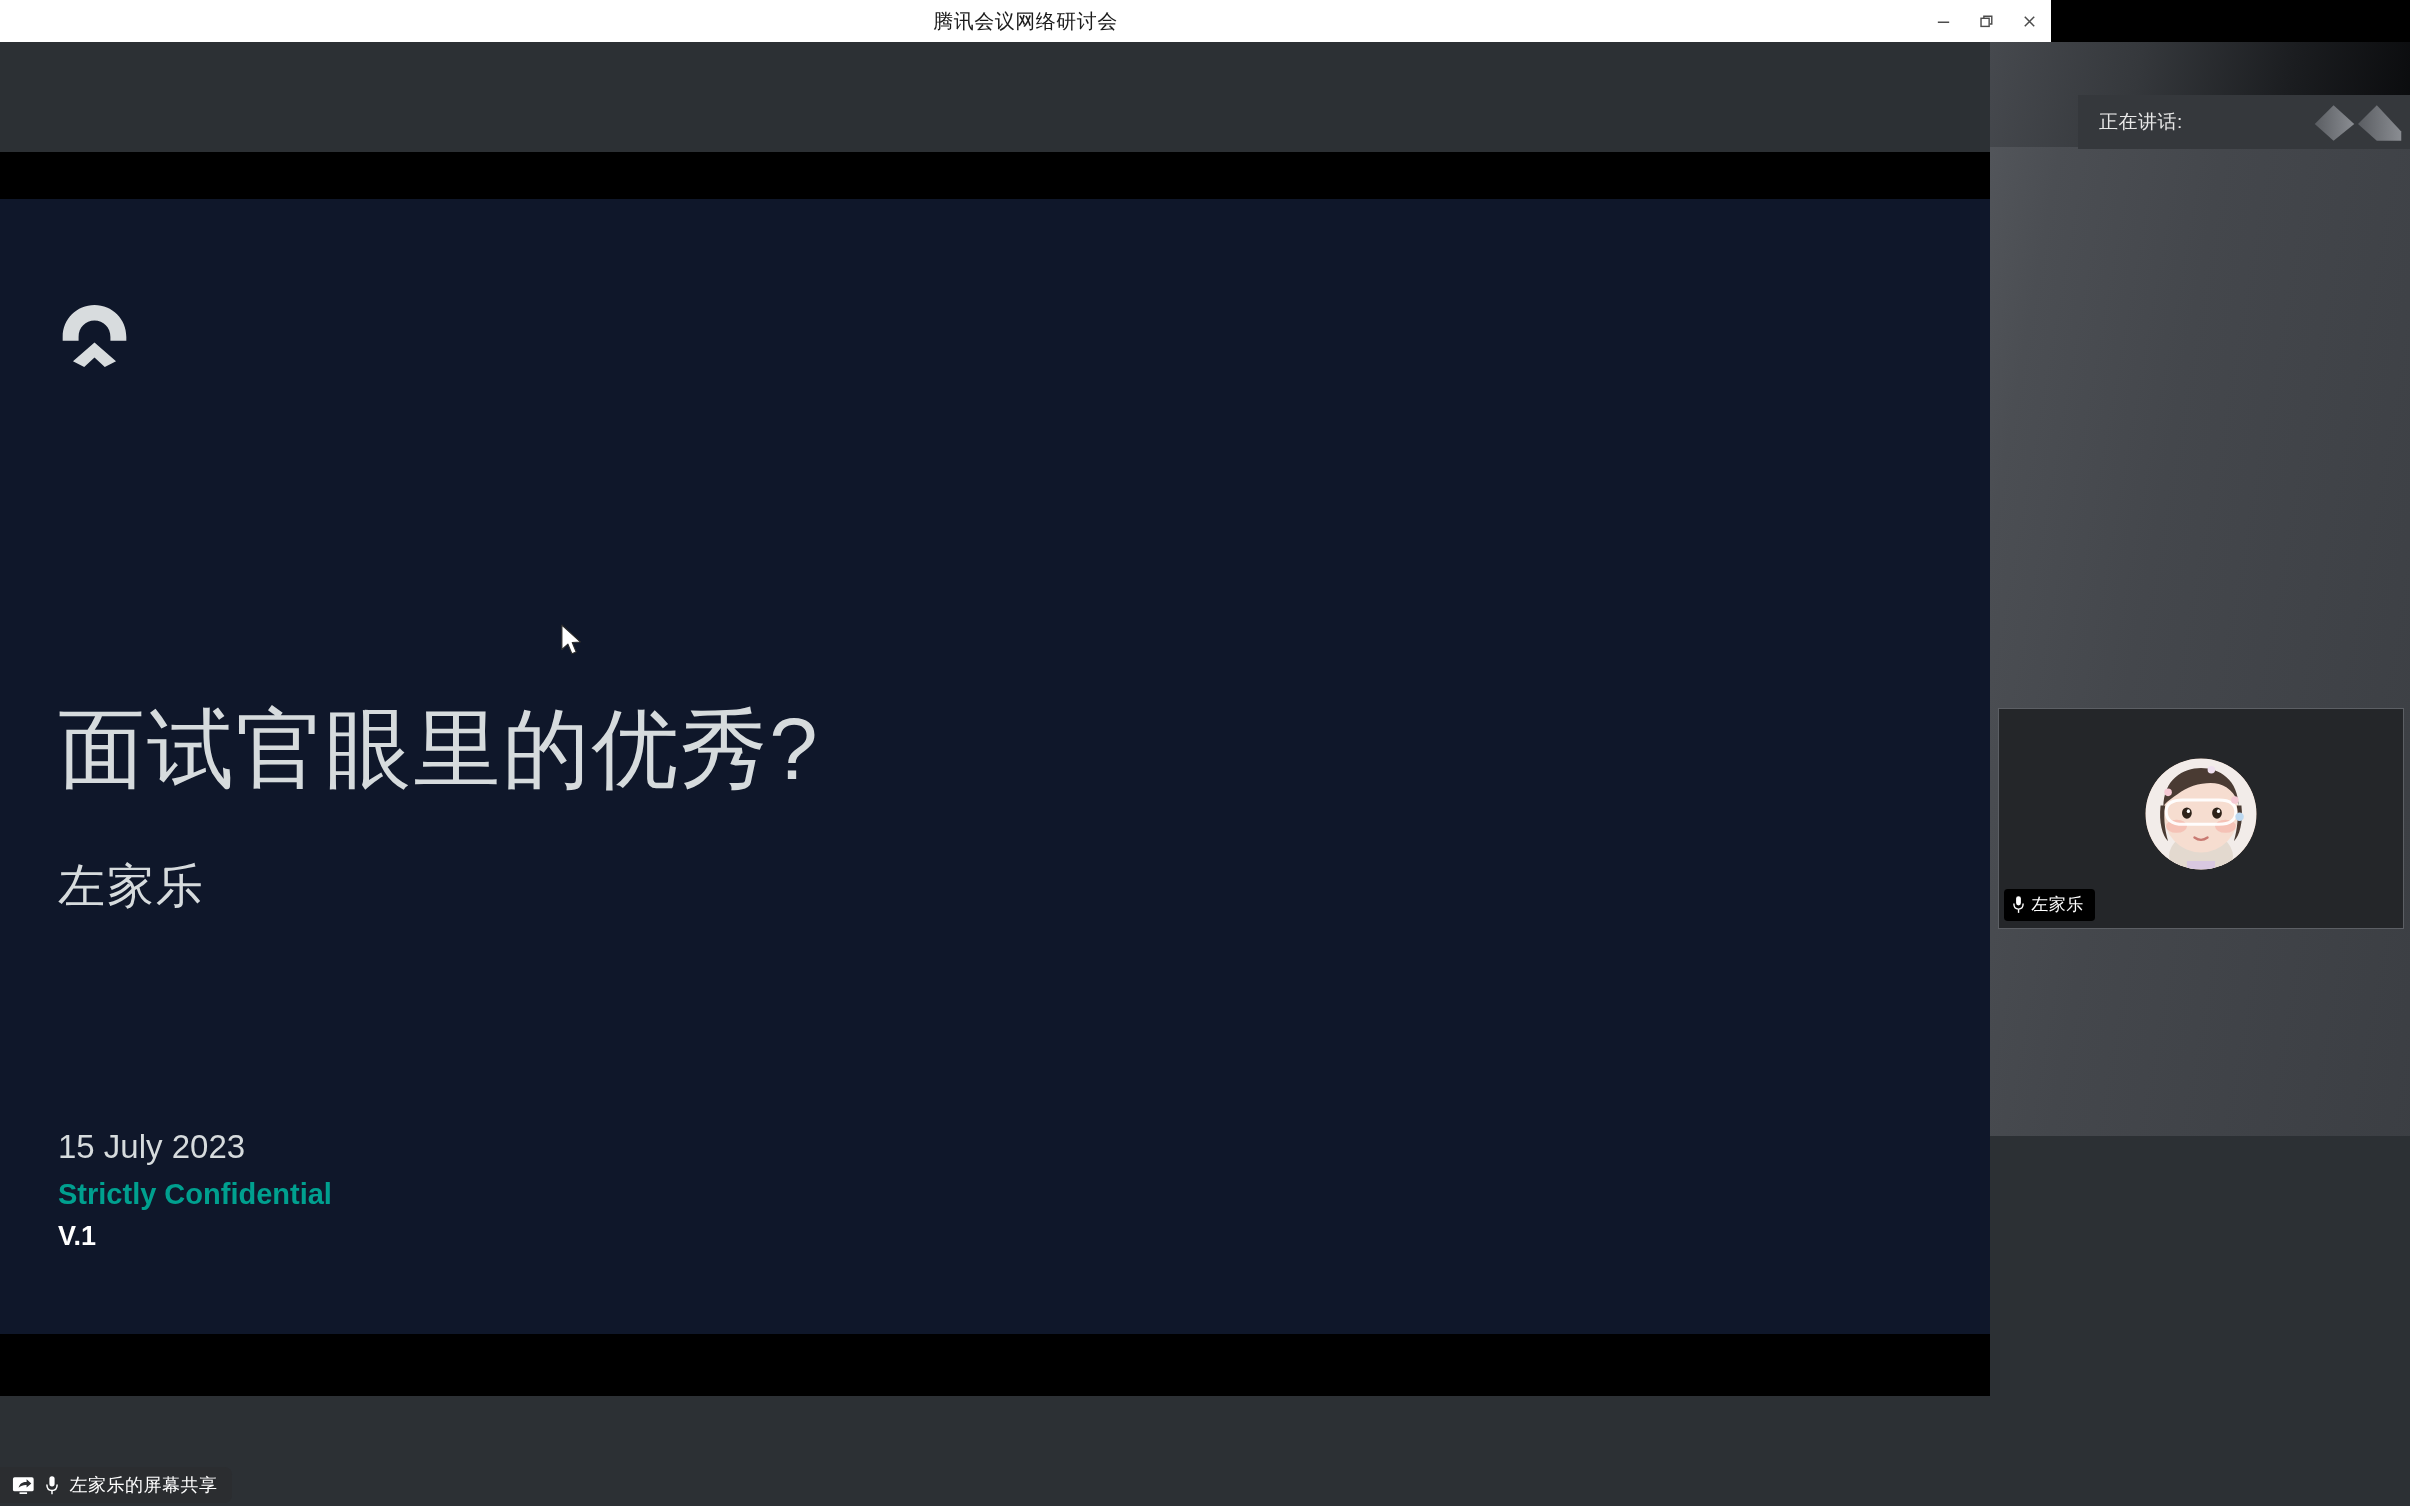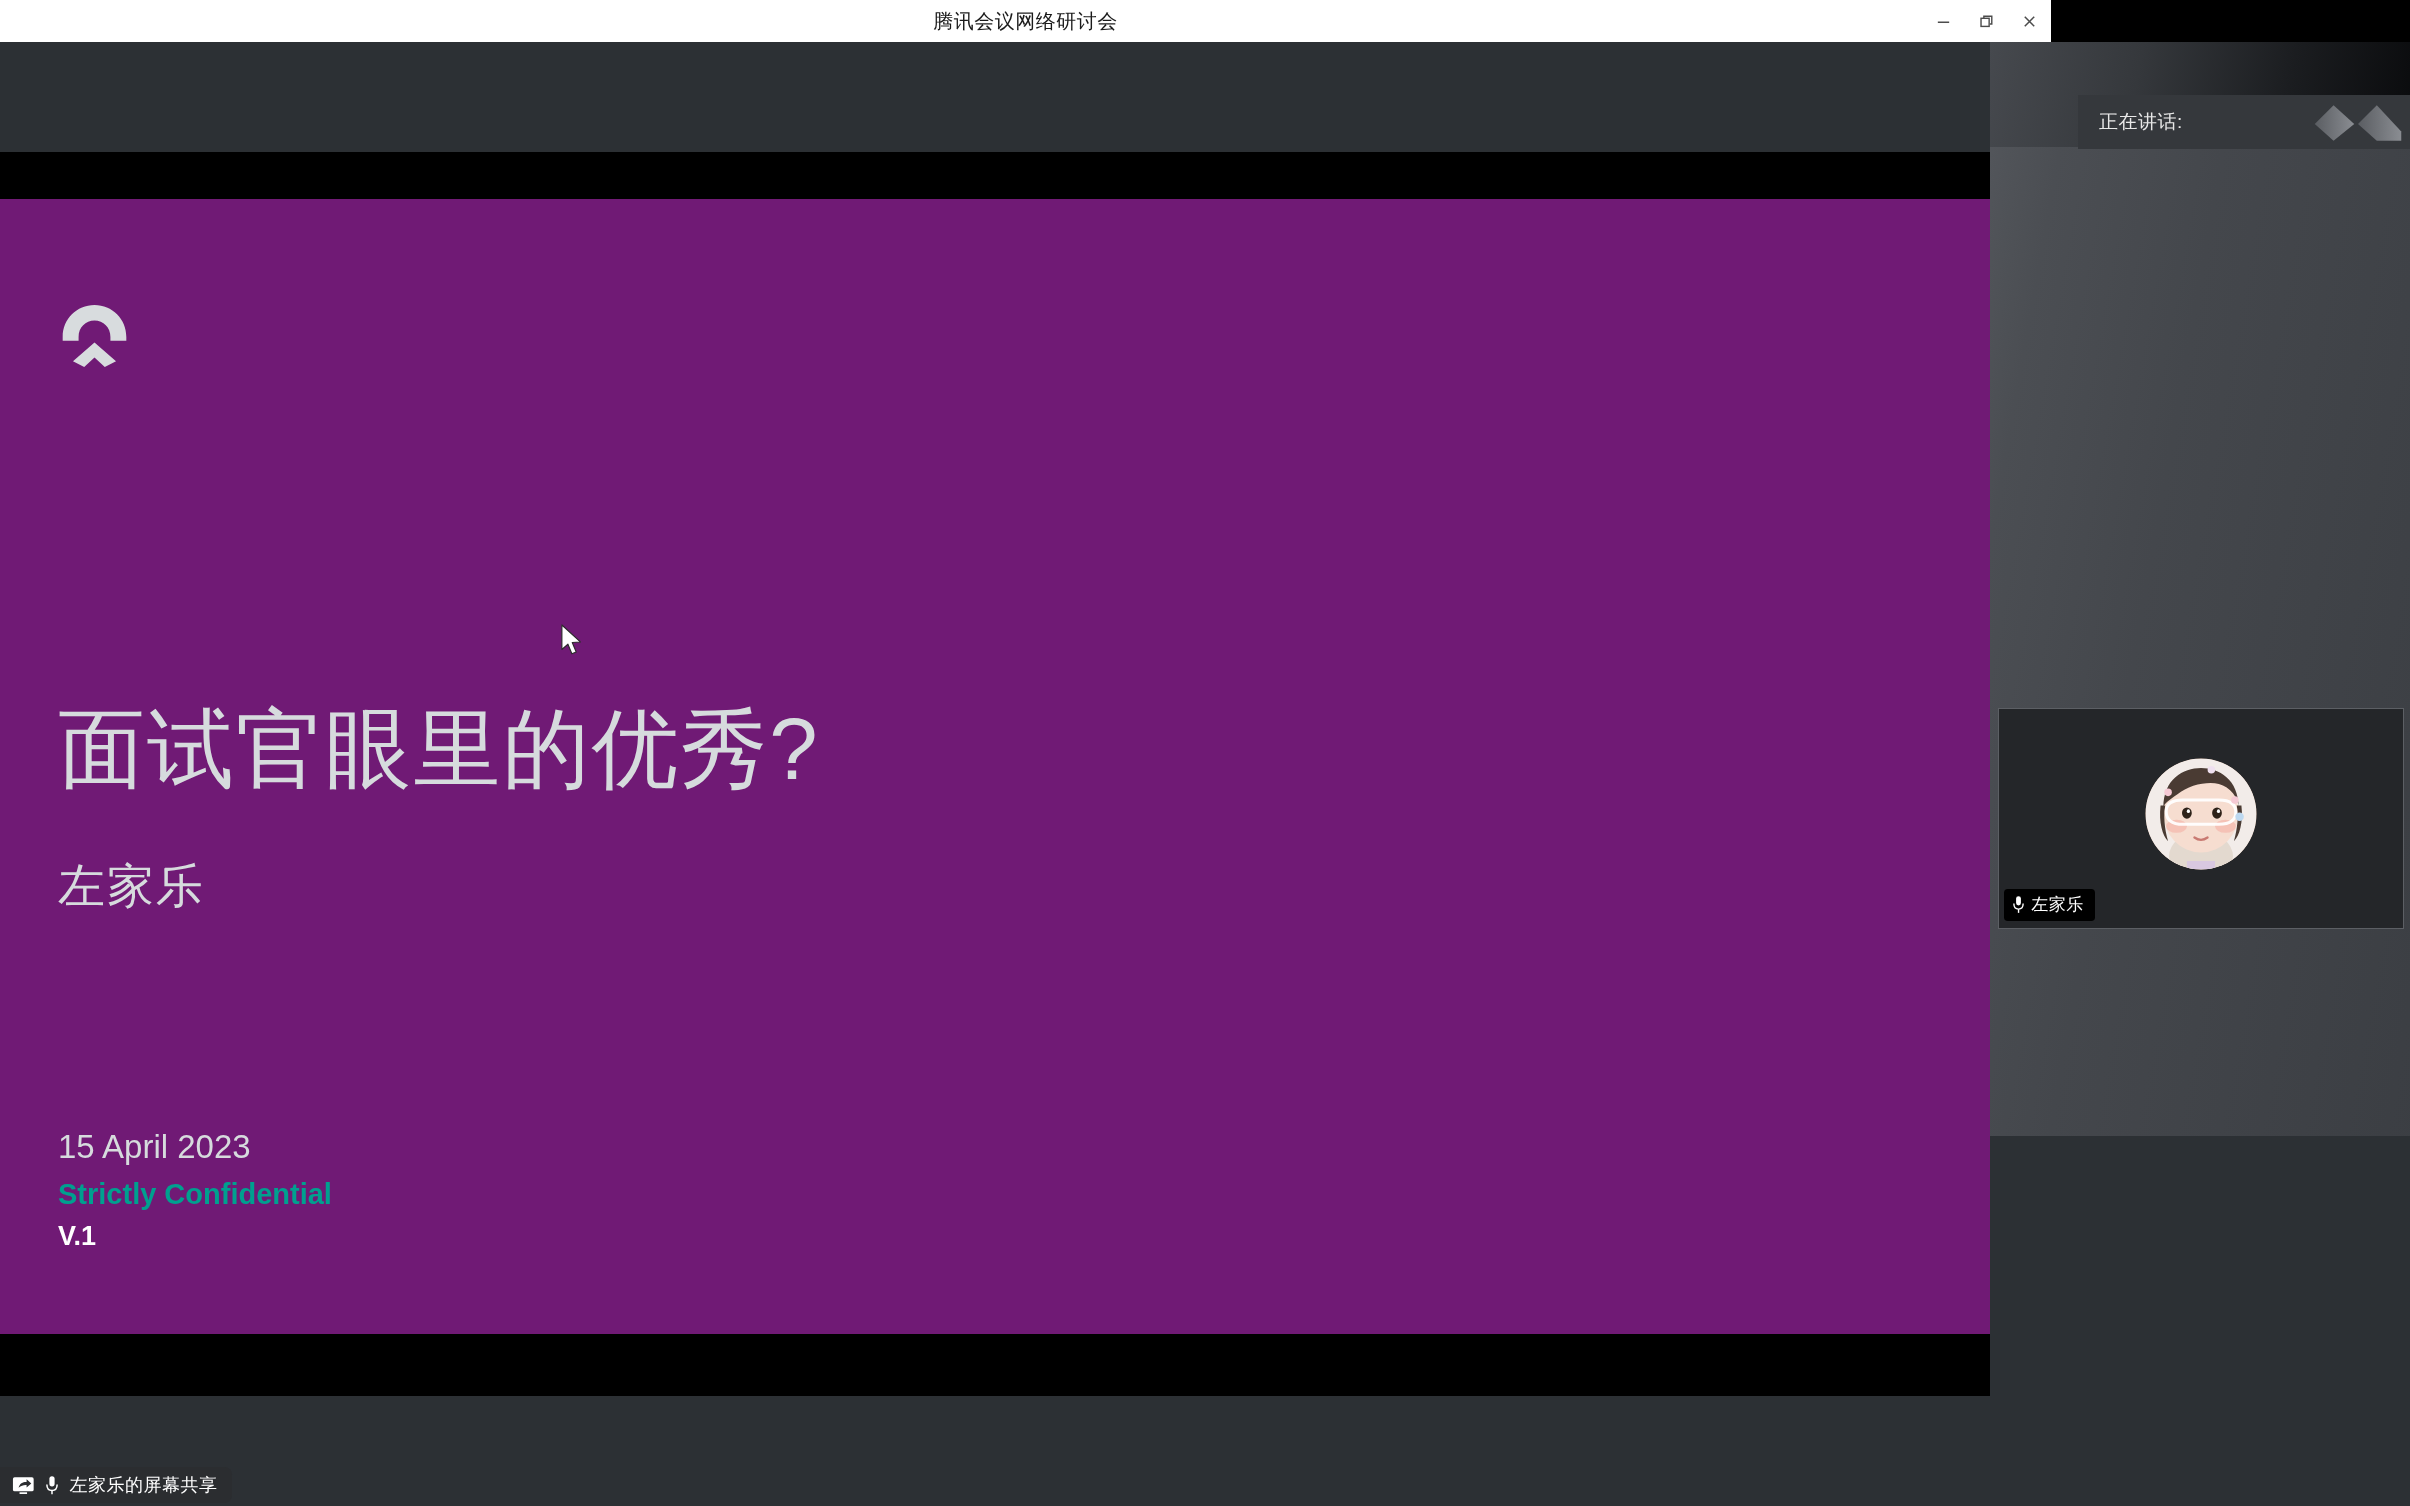--- a/index.html
+++ b/index.html
@@ -75,21 +75,21 @@
     left: 0; top: 1292px;
     width: 1990px; height: 62px;
     background: #000000;
   }
 
   
   .slide {
     position: absolute;
     left: 0; top: 157px;
     width: 2350px; height: 1135px;
-    background: #701a75;
+    background: #0f172a;
     overflow: hidden;
   }
   .slide-logo {
     position: absolute;
     left: 58px; top: 104px;
     width: 73px; height: 66px;
   }
   .slide-title {
     position: absolute;
     left: 58px; top: 504px;
@@ -268,21 +268,21 @@
         <svg width="73" height="66" viewBox="0 0 78 70">
           <path d="M39 2 C20 2 5 17 5 36 L5 40 L22 40 L22 36 C22 26 29.5 18.5 39 18.5 C48.5 18.5 56 26 56 36 L56 40 L73 40 L73 36 C73 17 58 2 39 2 Z" fill="#d8dcde"></path>
           <path d="M39 42 L62 62 L50 68 L39 58 L28 68 L16 62 Z" fill="#d8dcde"></path>
         </svg>
       </div>
 
       <div class="slide-title">面试官眼里的优秀?</div>
       <div class="slide-author">左家乐</div>
 
       <div class="slide-meta">
-        <div class="meta-date">15 April 2023</div>
+        <div class="meta-date">15 July 2023</div>
         <div class="meta-conf">Strictly Confidential</div>
         <div class="meta-version">V.1</div>
       </div>
 
     </div>
 
     <div class="cursor">
       <svg width="24.5" height="34" viewBox="0 0 26 36">
         <path d="M2 1 L2 27 L8.4 21.4 L12.6 31.6 L17.2 29.6 L13 19.6 L21.6 19 Z" fill="#ffffff" stroke="#2b2b2b" stroke-width="1.2" stroke-linejoin="round"></path>
       </svg>

